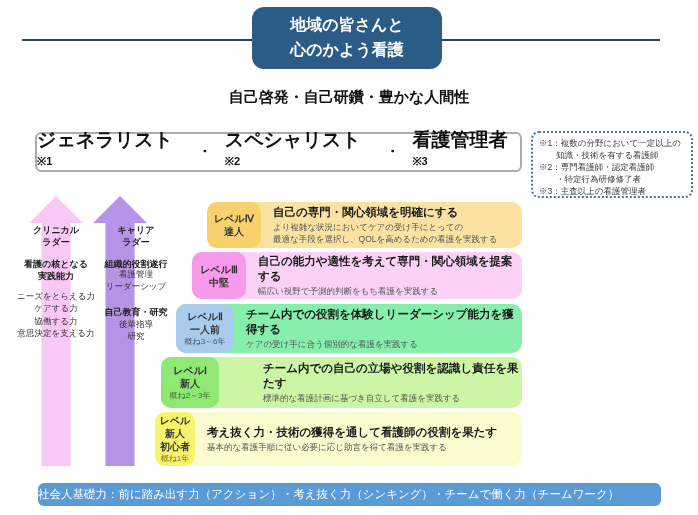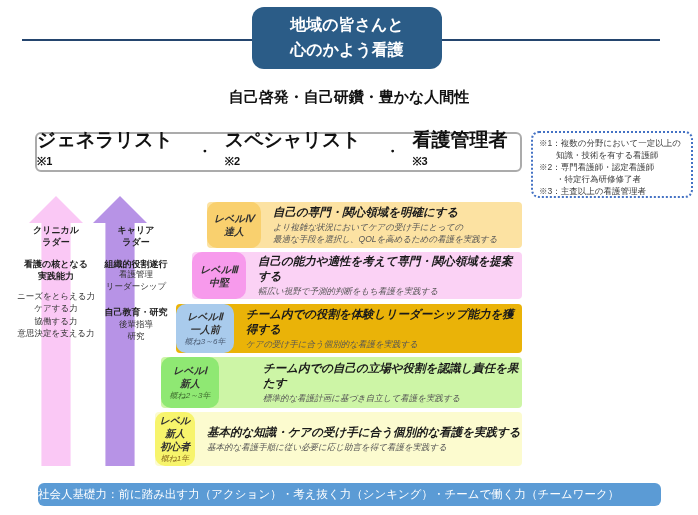--- a/index.html
+++ b/index.html
@@ -49,36 +49,36 @@
   .arrow-career  { left:93px; background:#B793E6; }
   .ladder-text { position:absolute; text-align:center; color:#222; z-index:2; }
   .lt-c { left:8px;  width:96px; }
   .lt-k { left:84px; width:104px; }
   .lt-bold { font-weight:bold; font-size:9px; line-height:1.35; }
   .lt-reg  { font-size:8.5px; line-height:1.45; color:#333; }
   .t224 { top:224px; } .t258 { top:258px; } .t290 { top:290px; }
   .t268 { top:268px; } .t306 { top:306px; } .t318 { top:318px; }
 
   
-  .level { position:absolute; display:flex; border-radius:4px;font-style:italic; }
+  .level { position:absolute; display:flex; border-radius:10px; }
   .level-label {
     display:flex; flex-direction:column; align-items:center; justify-content:center;
     border-radius:10px; font-weight:bold; font-size:10px; line-height:1.3;
     color:#333; flex-shrink:0; text-align:center;
   }
   .lvl-years { font-size:8px; font-weight:normal; color:#7A6230; margin-top:1px; }
   .level-text { display:flex; flex-direction:column; justify-content:center; padding-left:12px; }
   .lvl-title { font-size:11.5px; font-weight:bold; color:#1a1a1a; margin-bottom:2px; }
   .lvl-desc  { font-size:8.5px; color:#555; line-height:1.35; }
 
   .level-4 { left:207px; top:202px; width:315px; height:46px; background:#FCE2A2; }
   .level-4 .level-label { width:54px; background:#F9D06E; }
   .level-3 { left:192px; top:252px; width:330px; height:47px; background:#FBD2F5; }
   .level-3 .level-label { width:54px; background:#F79AEC; }
-  .level-2 { left:176px; top:304px; width:346px; height:49px; background:#eab308; }
+  .level-2 { left:176px; top:304px; width:346px; height:49px; background:#86efac; }
   .level-2 .level-label { width:58px; background:#A9CBEC; }
   .level-2 .lvl-years { color:#4A5B72; }
   .level-1 { left:161px; top:357px; width:361px; height:51px; background:#CDF5A6;gap:32px; }
   .level-1 .level-label { width:58px; background:#8FE873; }
   .level-1 .lvl-years { color:#3E6B2E; }
   .level-0 { left:155px; top:412px; width:367px; height:54px; background:#FCFBCF; }
   .level-0 .level-label { width:40px; background:#F7F46C; }
   .level-0 .lvl-years { color:#8A6A20; }
 
   
@@ -184,21 +184,21 @@
     </div>
   </div>
 
   <div class="level level-0">
     <div class="level-label">
       <div class="pre">レベル新人
 初心者</div>
       <div class="lvl-years">概ね1年</div>
     </div>
     <div class="level-text">
-      <div class="lvl-title">基本的な知識・ケアの受け手に合う個別的な看護を実践する</div>
+      <div class="lvl-title">考え抜く力・技術の獲得を通して看護師の役割を果たす</div>
       <div class="lvl-desc pre">基本的な看護手順に従い必要に応じ助言を得て看護を実践する</div>
     </div>
   </div>
 
   <div class="bottom-bar">
     <span>社会人基礎力：前に踏み出す力（アクション）・考え抜く力（シンキング）・チームで働く力（チームワーク）</span>
   </div>
 
 </div>
 

